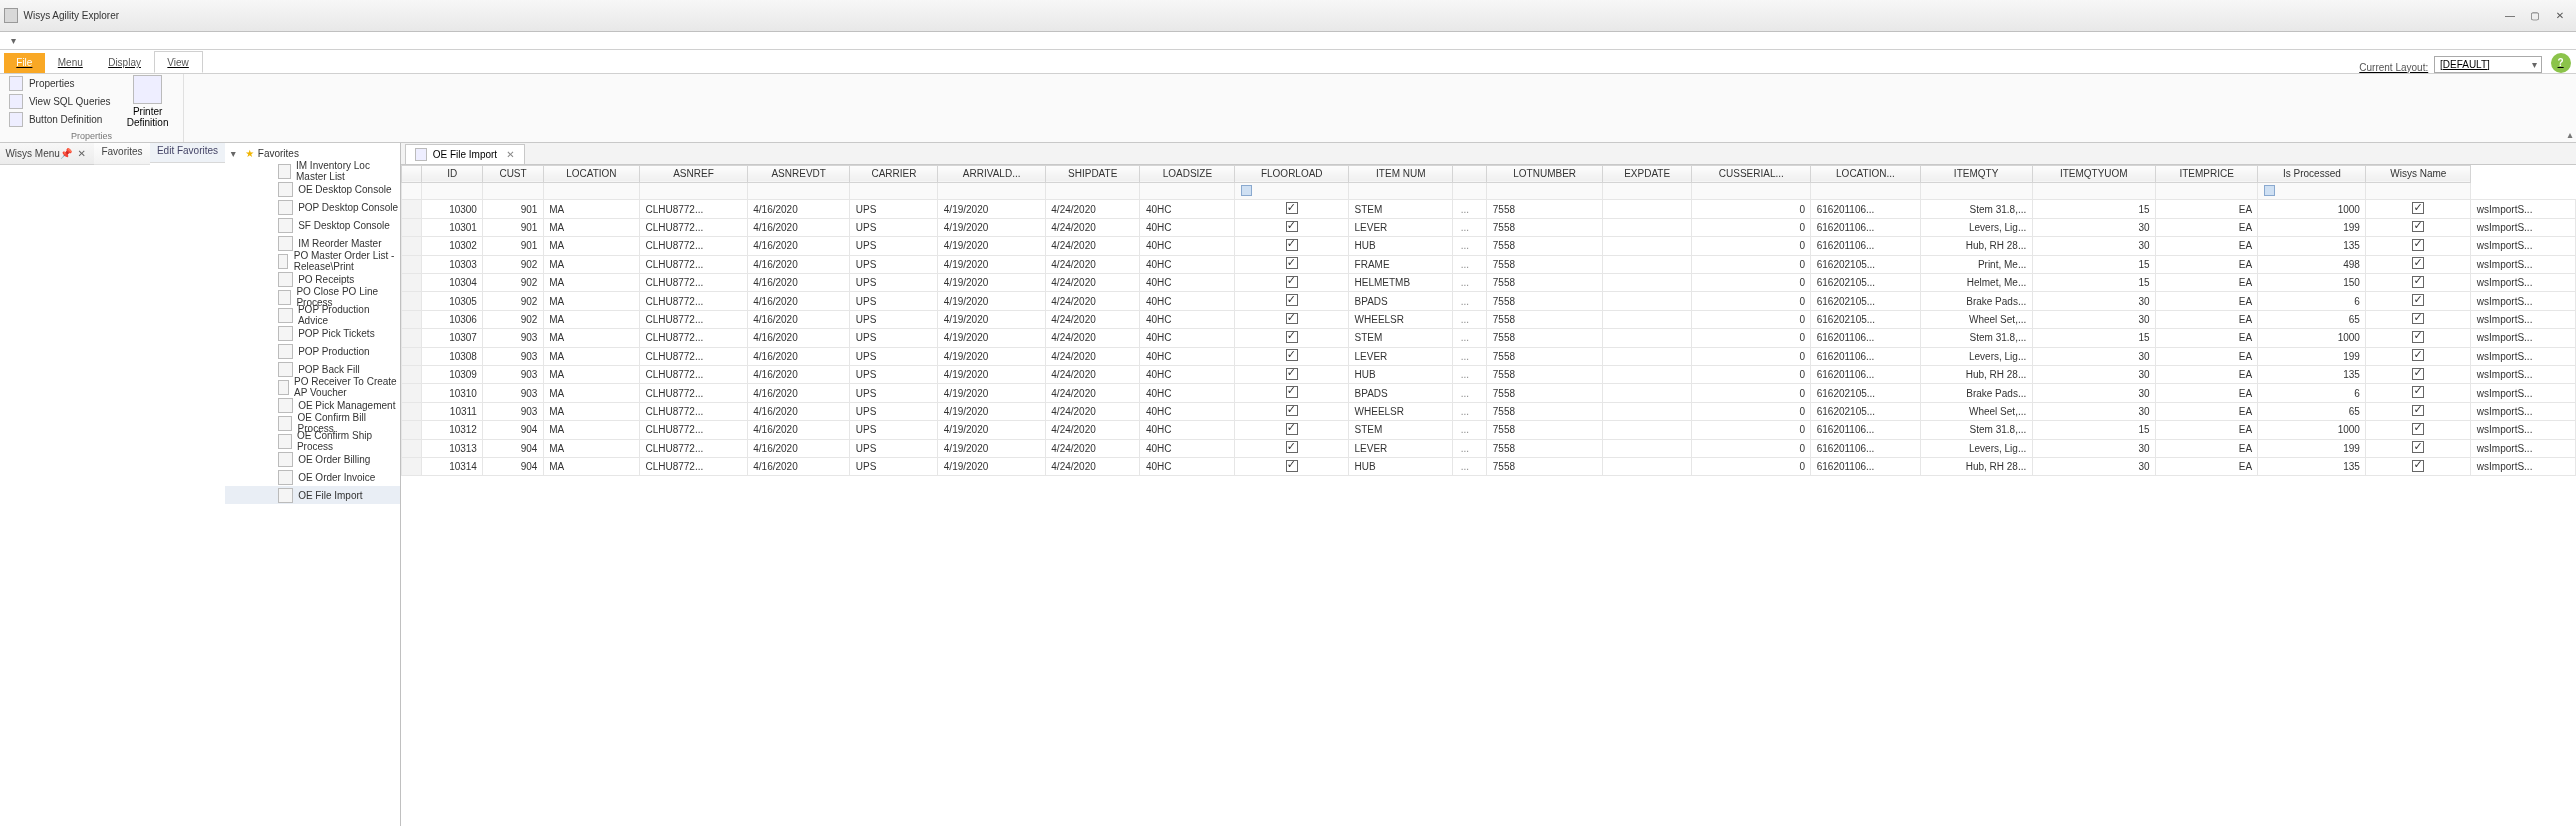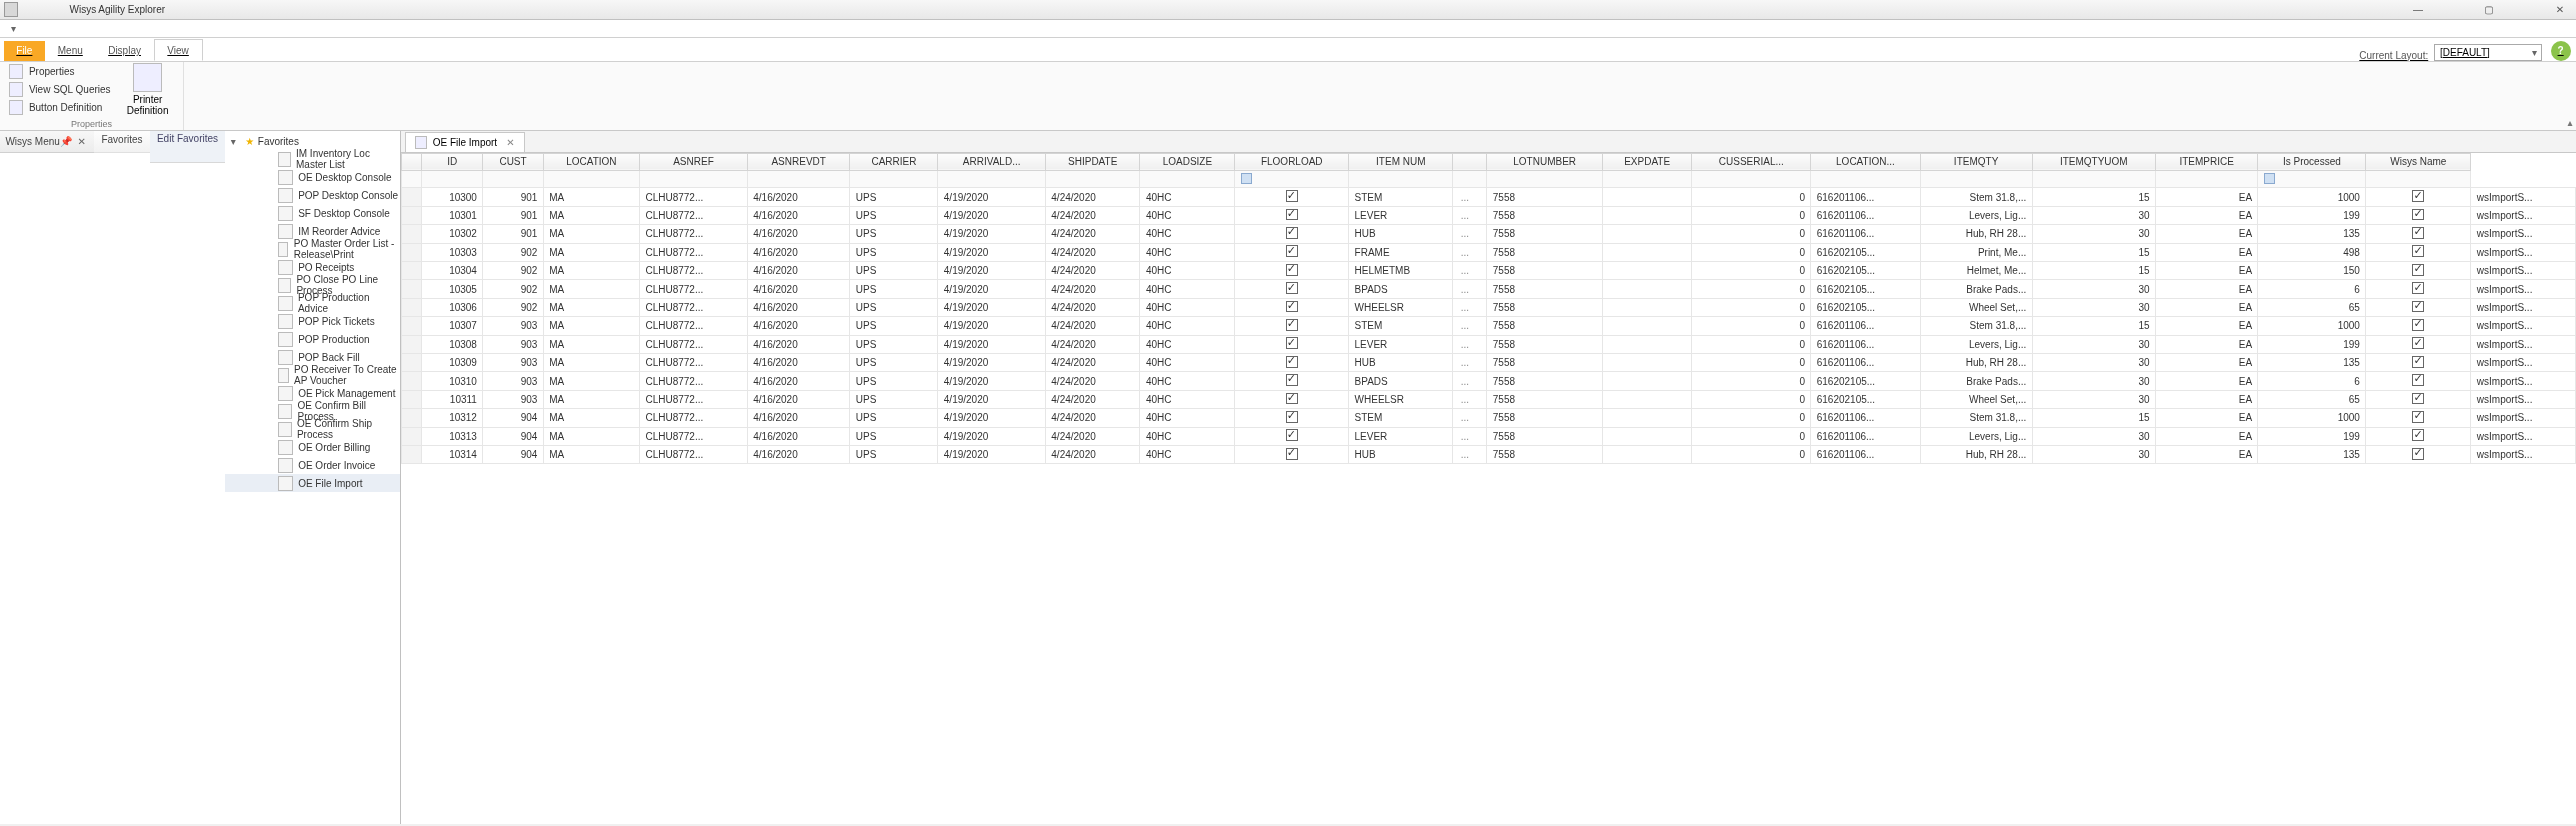--- a/index.html
+++ b/index.html
@@ -1,19 +1,19 @@
 <!DOCTYPE html>
 <html><head>
 <meta charset="utf-8">
 <style>
 * { box-sizing: border-box; margin: 0; padding: 0; font-family: "Segoe UI", Tahoma, sans-serif; font-size: 10px; }
 html, body { width: 2576px; height: 826px; background: #f0f0f0; overflow: hidden; }
 
 
-.titlebar { height: 20px; background: linear-gradient(#f7f7f7,#e8e8e8); border-bottom: 0.9px solid #c0c0c0; display: flex; align-items: center; padding: 0 3.6px; gap: 46px; }
+.titlebar { height: 32px; background: linear-gradient(#f7f7f7,#e8e8e8); border-bottom: 0.9px solid #c0c0c0; display: flex; align-items: center; padding: 0 3.6px; }
 .titlebar .icon { width: 14.5px; height: 14.5px; background: #d8d8d8; border: 0.9px solid #999; margin-right: 5.4px; }
 .titlebar .title { flex: 1; color: #333; }
 .titlebar .winbtn { width: 25px; height: 16.3px; display: flex; align-items: center; justify-content: center; color: #555; }
 
 
 .quickbar { height: 18px; background: #fff; border-bottom: 0.9px solid #d0d0d0; display: flex; align-items: center; padding: 0 5.4px; }
 .quickbar .qb { width: 16.3px; height: 12.7px; display:flex; align-items:center; justify-content:center; color:#666; }
 
 
 .ribtabs { height: 23.5px; background: #fff; display: flex; align-items: flex-end; padding-left: 3.6px; border-bottom: 0.9px solid #d0d0d0; text-decoration: underline; }
@@ -39,21 +39,21 @@
 
 
 .main { display:flex; height: calc(826px - 22px - 18px - 23.5px - 69px); }
 
 
 .side { width: 401px; background:#fff; border-right:0.9px solid #c0c0c0; display:flex; flex-direction:row; }
 .sidehead { height:22px; background:linear-gradient(#f7f7f7,#ececec); border-bottom:0.9px solid #d0d0d0; display:flex; align-items:center; padding:0 5.4px; color:#444;}
 .sidehead .sp { flex:1; }
 .sidehead .pin, .sidehead .cls { width:14.5px; text-align:center; color:#666; }
 .favbar { height:22px; background:linear-gradient(#fdfdfd,#f2f2f2); border-bottom:0.9px solid #e0e0e0; padding:3.6px 7.2px; color:#444;}
-.editfav { height:32px; background:#eef2f7; border-bottom:0.9px solid #d8d8d8; padding:2.7px 7.2px; color:#446;}
+.editfav { height:20px; background:#eef2f7; border-bottom:0.9px solid #d8d8d8; padding:2.7px 7.2px; color:#446;}
 .tree { flex:1; overflow:auto; padding:1.8px 0; }
 .treerow { display:flex; align-items:center; height:18px; padding-left:5.4px; }
 .treerow.root { padding-left:5.4px; }
 .treerow .tg { width:11px; color:#666; }
 .treerow .star { color:#f0b400; margin:0 3.6px; }
 .treerow .ic { width:14.5px;height:14.5px;border:0.9px solid #bbb;background:#f5f5f5;margin-right:5.4px;}
 .treerow .lbl { color:#333; }
 .treerow.child { padding-left:53px; }
 .treerow.sel { background:#e9eef5; }
 
@@ -158,21 +158,21 @@
           <div class="treerow child">
             <span class="ic"></span>
             <span class="lbl">POP Desktop Console</span>
           </div>
           <div class="treerow child">
             <span class="ic"></span>
             <span class="lbl">SF Desktop Console</span>
           </div>
           <div class="treerow child">
             <span class="ic"></span>
-            <span class="lbl">IM Reorder Advice</span>
+            <span class="lbl">IM Reorder Master</span>
           </div>
           <div class="treerow child">
             <span class="ic"></span>
             <span class="lbl">PO Master Order List - Release\Print</span>
           </div>
           <div class="treerow child">
             <span class="ic"></span>
             <span class="lbl">PO Receipts</span>
           </div>
           <div class="treerow child">

